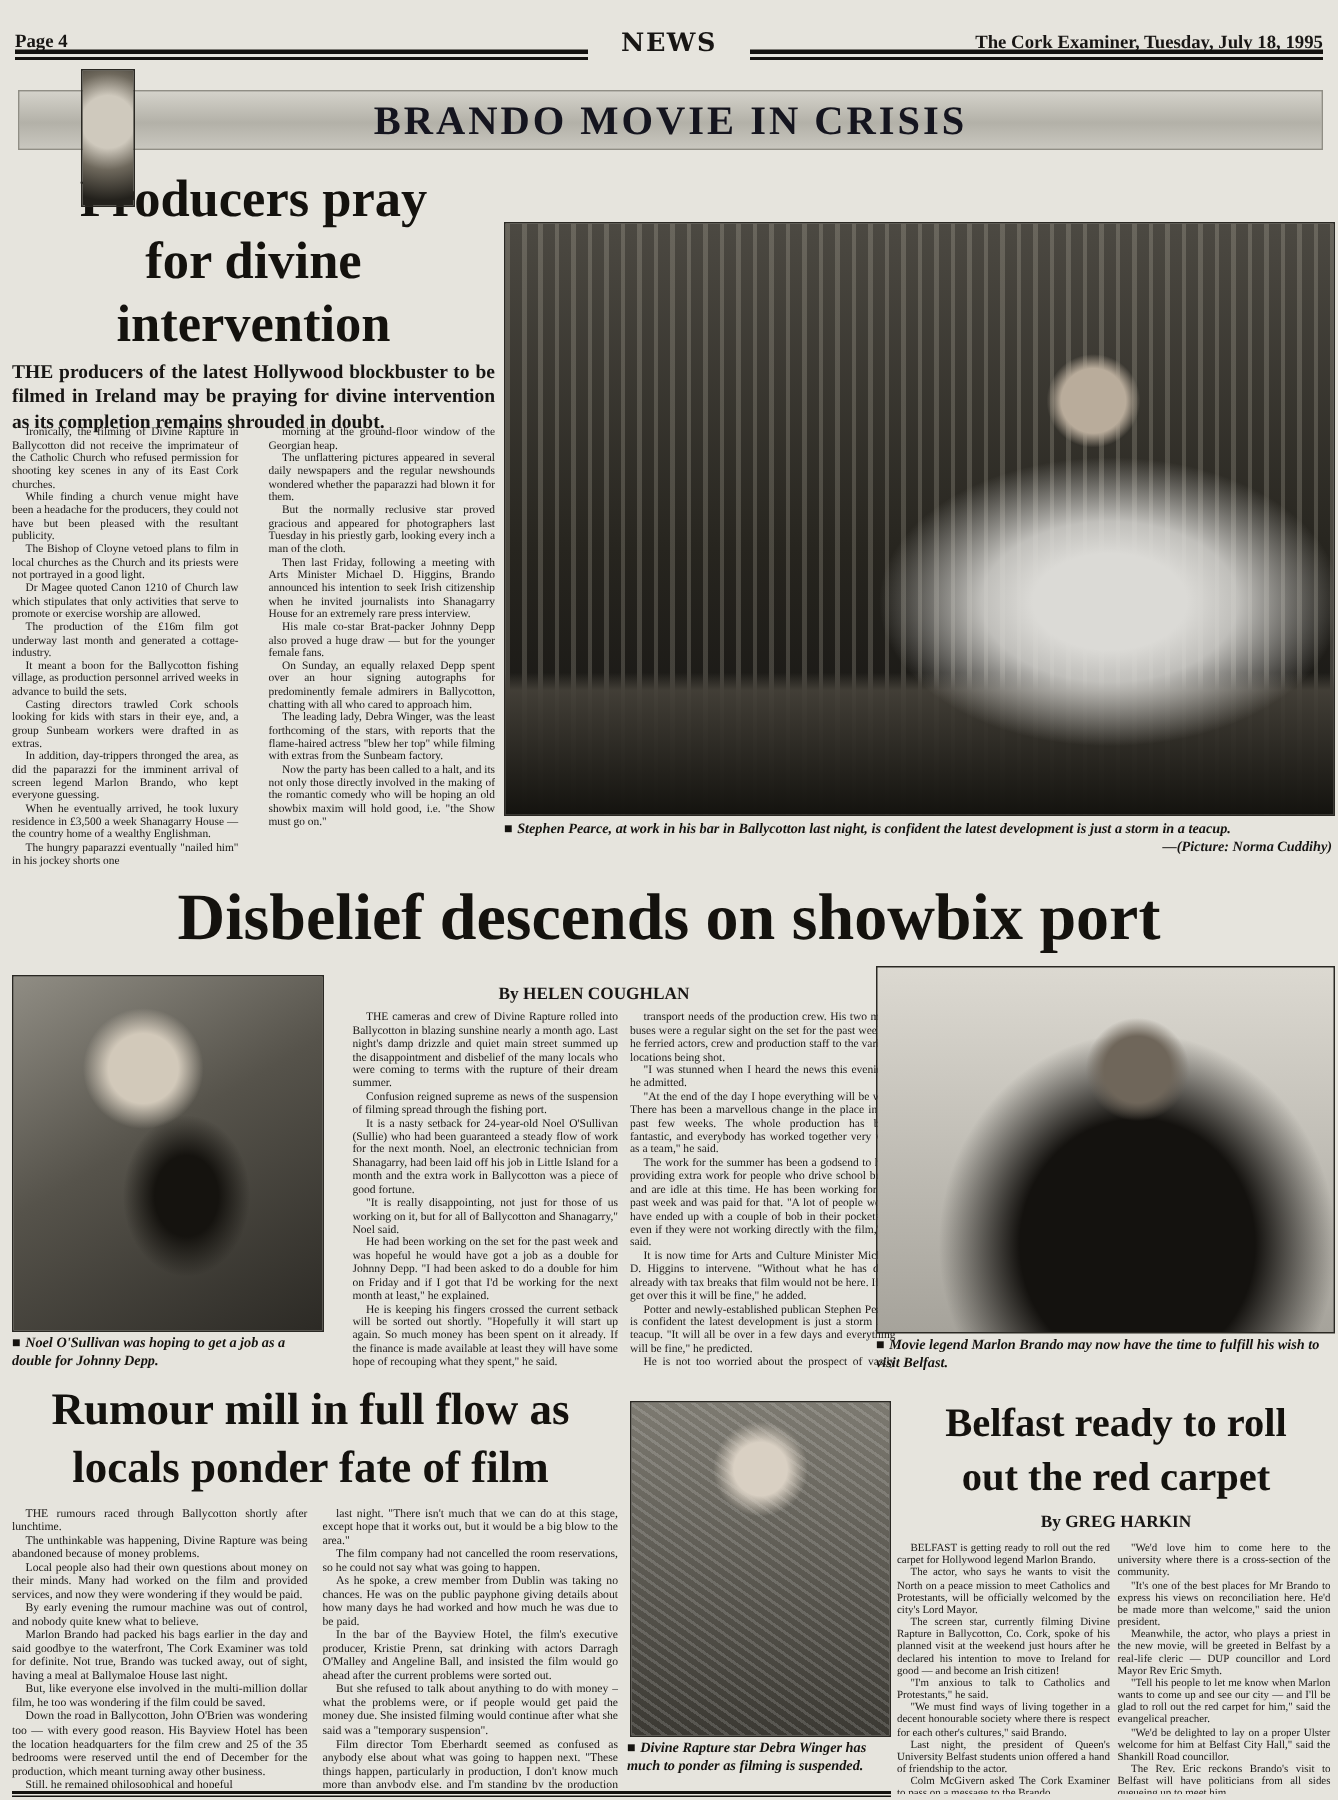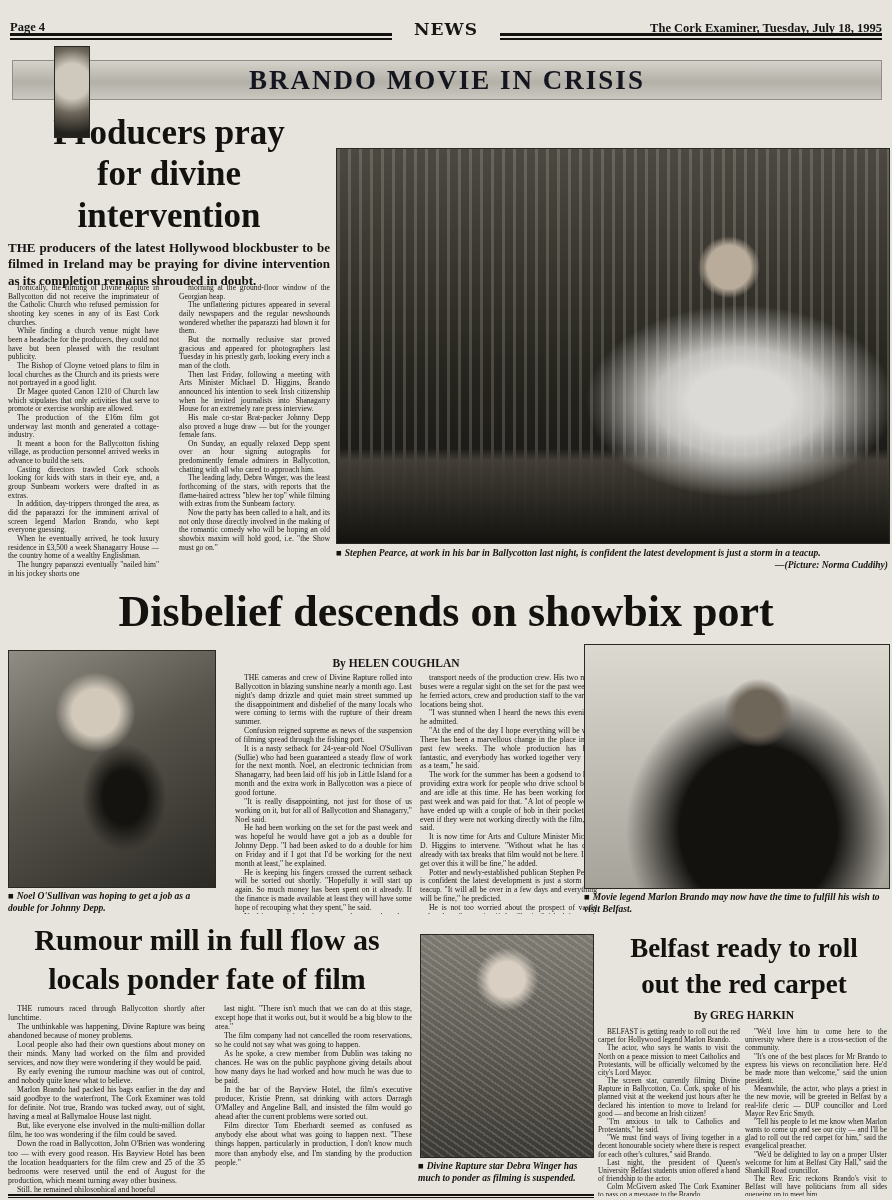--- a/index.html
+++ b/index.html
@@ -166,28 +166,29 @@
       <p>locals ponder fate of film</p>
     </div>
   <div class="abs cols c-art3">
     <div class="col">
         <p>THE rumours raced through Ballycotton shortly after lunchtime.</p>
         <p>The unthinkable was happening, Divine Rapture was being abandoned because of money problems.</p>
         <p>Local people also had their own questions about money on their minds. Many had worked on the film and provided services, and now they were wondering if they would be paid.</p>
         <p>By early evening the rumour machine was out of control, and nobody quite knew what to believe.</p>
         <p>Marlon Brando had packed his bags earlier in the day and said goodbye to the waterfront, The Cork Examiner was told for definite. Not true, Brando was tucked away, out of sight, having a meal at Ballymaloe House last night.</p>
         <p>But, like everyone else involved in the multi-million dollar film, he too was wondering if the film could be saved.</p>
-        <p>Down the road in Ballycotton, John O'Brien was wondering too — with every good reason. His Bayview Hotel has been the location headquarters for the film crew and 25 of the 35 bedrooms were reserved until the end of August for the production, which meant turning away other business.</p>
+        <p>Down the road in Ballycotton, John O'Brien was wondering too — with every good reason. His Bayview Hotel has been the location headquarters for the film crew and 25 of the 35 bedrooms were reserved until the end of December for the production, which meant turning away other business.</p>
         <p>Still, he remained philosophical and hopeful</p>
       </div>
     <div class="col">
         <p>last night. "There isn't much that we can do at this stage, except hope that it works out, but it would be a big blow to the area."</p>
         <p>The film company had not cancelled the room reservations, so he could not say what was going to happen.</p>
         <p>As he spoke, a crew member from Dublin was taking no chances. He was on the public payphone giving details about how many days he had worked and how much he was due to be paid.</p>
         <p>In the bar of the Bayview Hotel, the film's executive producer, Kristie Prenn, sat drinking with actors Darragh O'Malley and Angeline Ball, and insisted the film would go ahead after the current problems were sorted out.</p>
+        <p>But she refused to talk about anything to do with money – what the problems were, or if people would get paid the money due. She insisted filming would continue after what she said was a "temporary suspension".</p>
         <p>Film director Tom Eberhardt seemed as confused as anybody else about what was going to happen next. "These things happen, particularly in production, I don't know much more than anybody else, and I'm standing by the production people."</p>
       </div>
   </div>
 
   <div class="abs photo ph4"></div>
   <div class="abs caption cap4">
     <span class="bullet">■</span><span>Divine Rapture star Debra Winger has much to ponder as filming is suspended.</span>
   </div>
 
   <div class="abs headline h4">

